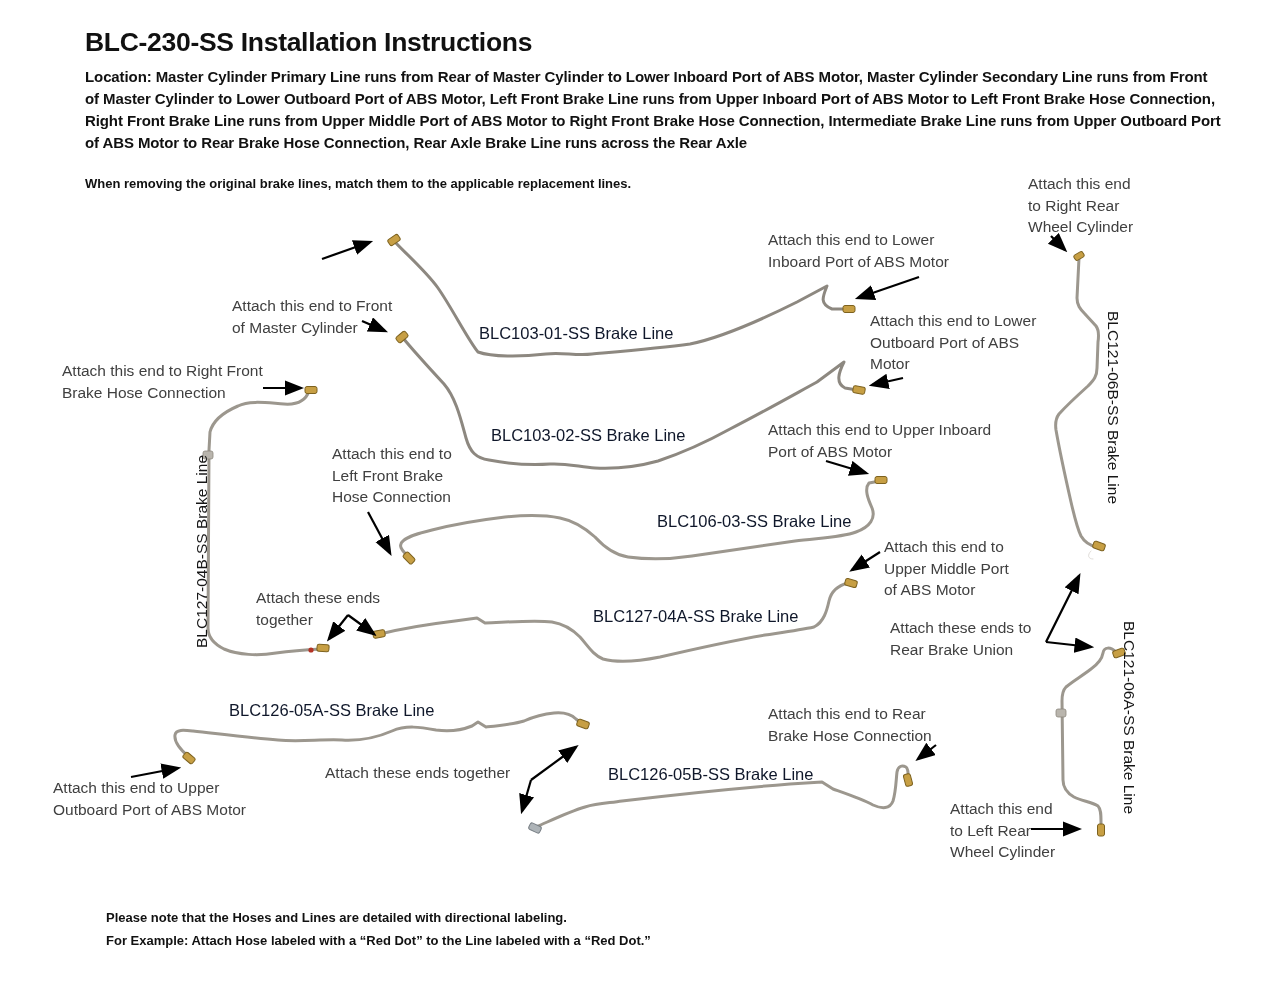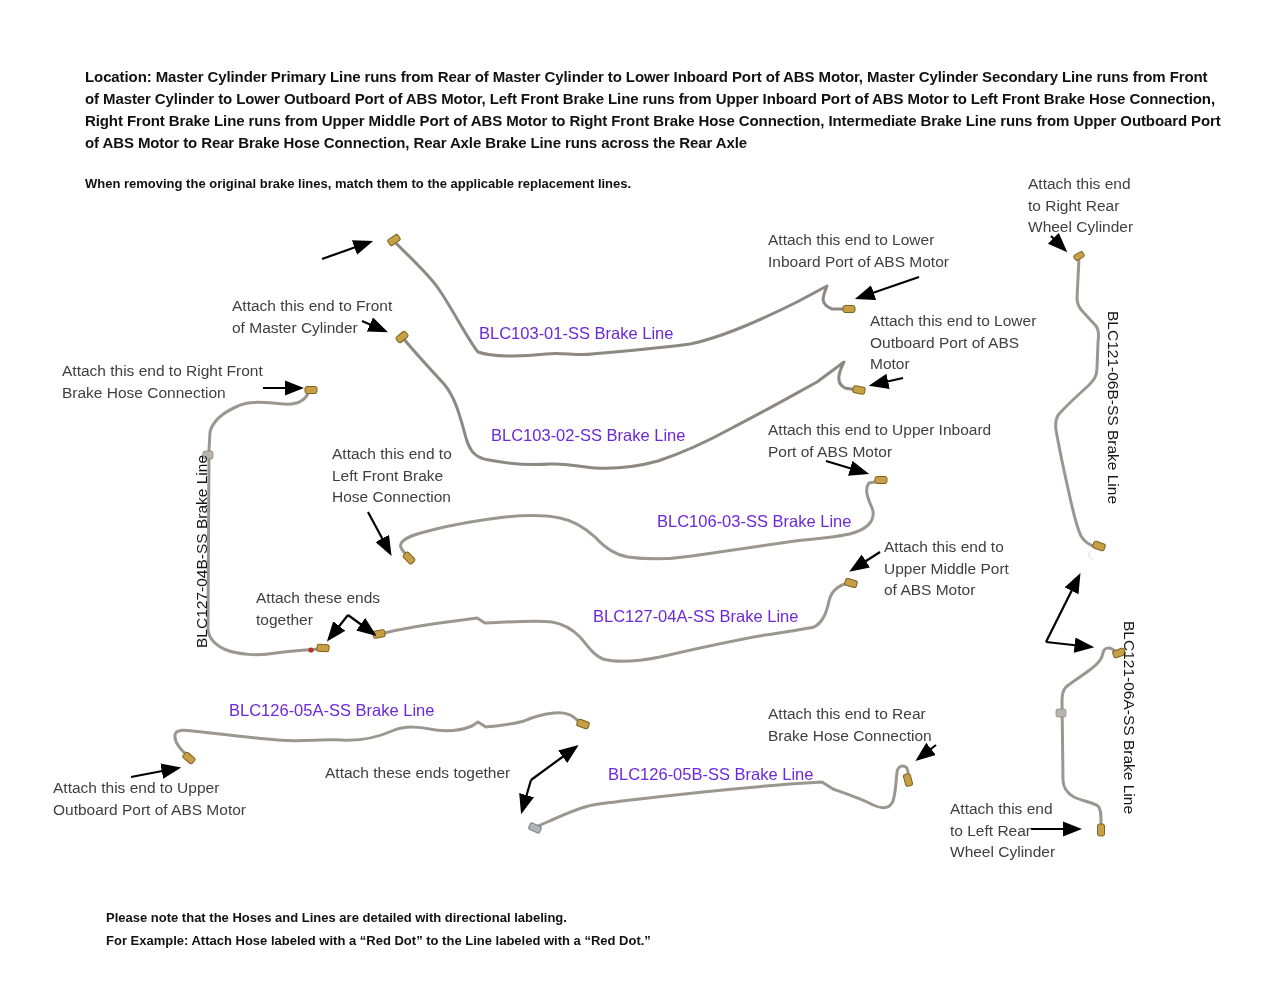--- a/index.html
+++ b/index.html
@@ -22,21 +22,21 @@
   }
   .footer-note {
     position:absolute; left:106px; top:906px;
     font-size:13px; font-weight:bold; line-height:23px; white-space:pre-line;
   }
   .ann {
     position:absolute; font-size:15.5px; line-height:21.5px;
     white-space:pre-line; color:#404040;
   }
   .plabel {
-    position:absolute; font-size:16.5px; white-space:nowrap; color:#6d28d9;
+    position:absolute; font-size:16.5px; white-space:nowrap; color:#0f172a;
   }
   .vlabel {
     position:absolute; font-size:15.5px; white-space:nowrap; color:#161616;
     transform-origin:left top;
   }
   .rot-ccw { transform:rotate(-90deg); }
   .rot-cw  { transform:rotate(90deg); }
   svg.diagram { position:absolute; left:0; top:0; width:1280px; height:989px; }
   .tube  { fill:none; stroke:#9c978e; stroke-width:3; stroke-linecap:round; stroke-linejoin:round; }
   .tube2 { fill:none; stroke:#8d8880; stroke-width:3; stroke-linecap:round; stroke-linejoin:round; }
@@ -126,20 +126,21 @@
       <path class="arrow" d="M1046,642 L1091,647" marker-end="url(#ah)"></path>
       <path class="arrow" d="M1051,236 L1065,250" marker-end="url(#ah)"></path>
       <path class="arrow" d="M131,777 L178,768" marker-end="url(#ah)"></path>
       <path class="arrow" d="M531,780 L576,747" marker-end="url(#ah)"></path>
       <path class="arrow" d="M531,780 L522,811" marker-end="url(#ah)"></path>
       <path class="arrow" d="M936,745 L918,759" marker-end="url(#ah)"></path>
       <path class="arrow" d="M1031,829 L1079,829" marker-end="url(#ah)"></path>
     </g>
   </svg>
 
+  <div class="title">BLC-230-SS Installation Instructions</div>
   <div class="location">Location: Master Cylinder Primary Line runs from Rear of Master Cylinder to Lower Inboard Port of ABS Motor, Master Cylinder Secondary Line runs from Front
 of Master Cylinder to Lower Outboard Port of ABS Motor, Left Front Brake Line runs from Upper Inboard Port of ABS Motor to Left Front Brake Hose Connection,
 Right Front Brake Line runs from Upper Middle Port of ABS Motor to Right Front Brake Hose Connection, Intermediate Brake Line runs from Upper Outboard Port
 of ABS Motor to Rear Brake Hose Connection, Rear Axle Brake Line runs across the Rear Axle</div>
   <div class="removal-note">When removing the original brake lines, match them to the applicable replacement lines.</div>
 
   <div class="ann" style="left:232px; top:295px;">Attach this end to Front
 of Master Cylinder</div>
   <div class="ann" style="left:62px;  top:360px;">Attach this end to Right Front
 Brake Hose Connection</div>
@@ -151,20 +152,22 @@
   <div class="ann" style="left:768px; top:419px;">Attach this end to Upper Inboard
 Port of ABS Motor</div>
   <div class="ann" style="left:332px; top:443px;">Attach this end to
 Left Front Brake
 Hose Connection</div>
   <div class="ann" style="left:884px; top:536px;">Attach this end to
 Upper Middle Port
 of ABS Motor</div>
   <div class="ann" style="left:256px; top:587px;">Attach these ends
 together</div>
+  <div class="ann" style="left:890px; top:617px;">Attach these ends to
+Rear Brake Union</div>
   <div class="ann" style="left:1028px;top:173px;">Attach this end
 to Right Rear
 Wheel Cylinder</div>
   <div class="ann" style="left:53px;  top:777px;">Attach this end to Upper
 Outboard Port of ABS Motor</div>
   <div class="ann" style="left:325px; top:762px;">Attach these ends together</div>
   <div class="ann" style="left:768px; top:703px;">Attach this end to Rear
 Brake Hose Connection</div>
   <div class="ann" style="left:950px; top:798px;">Attach this end
 to Left Rear

